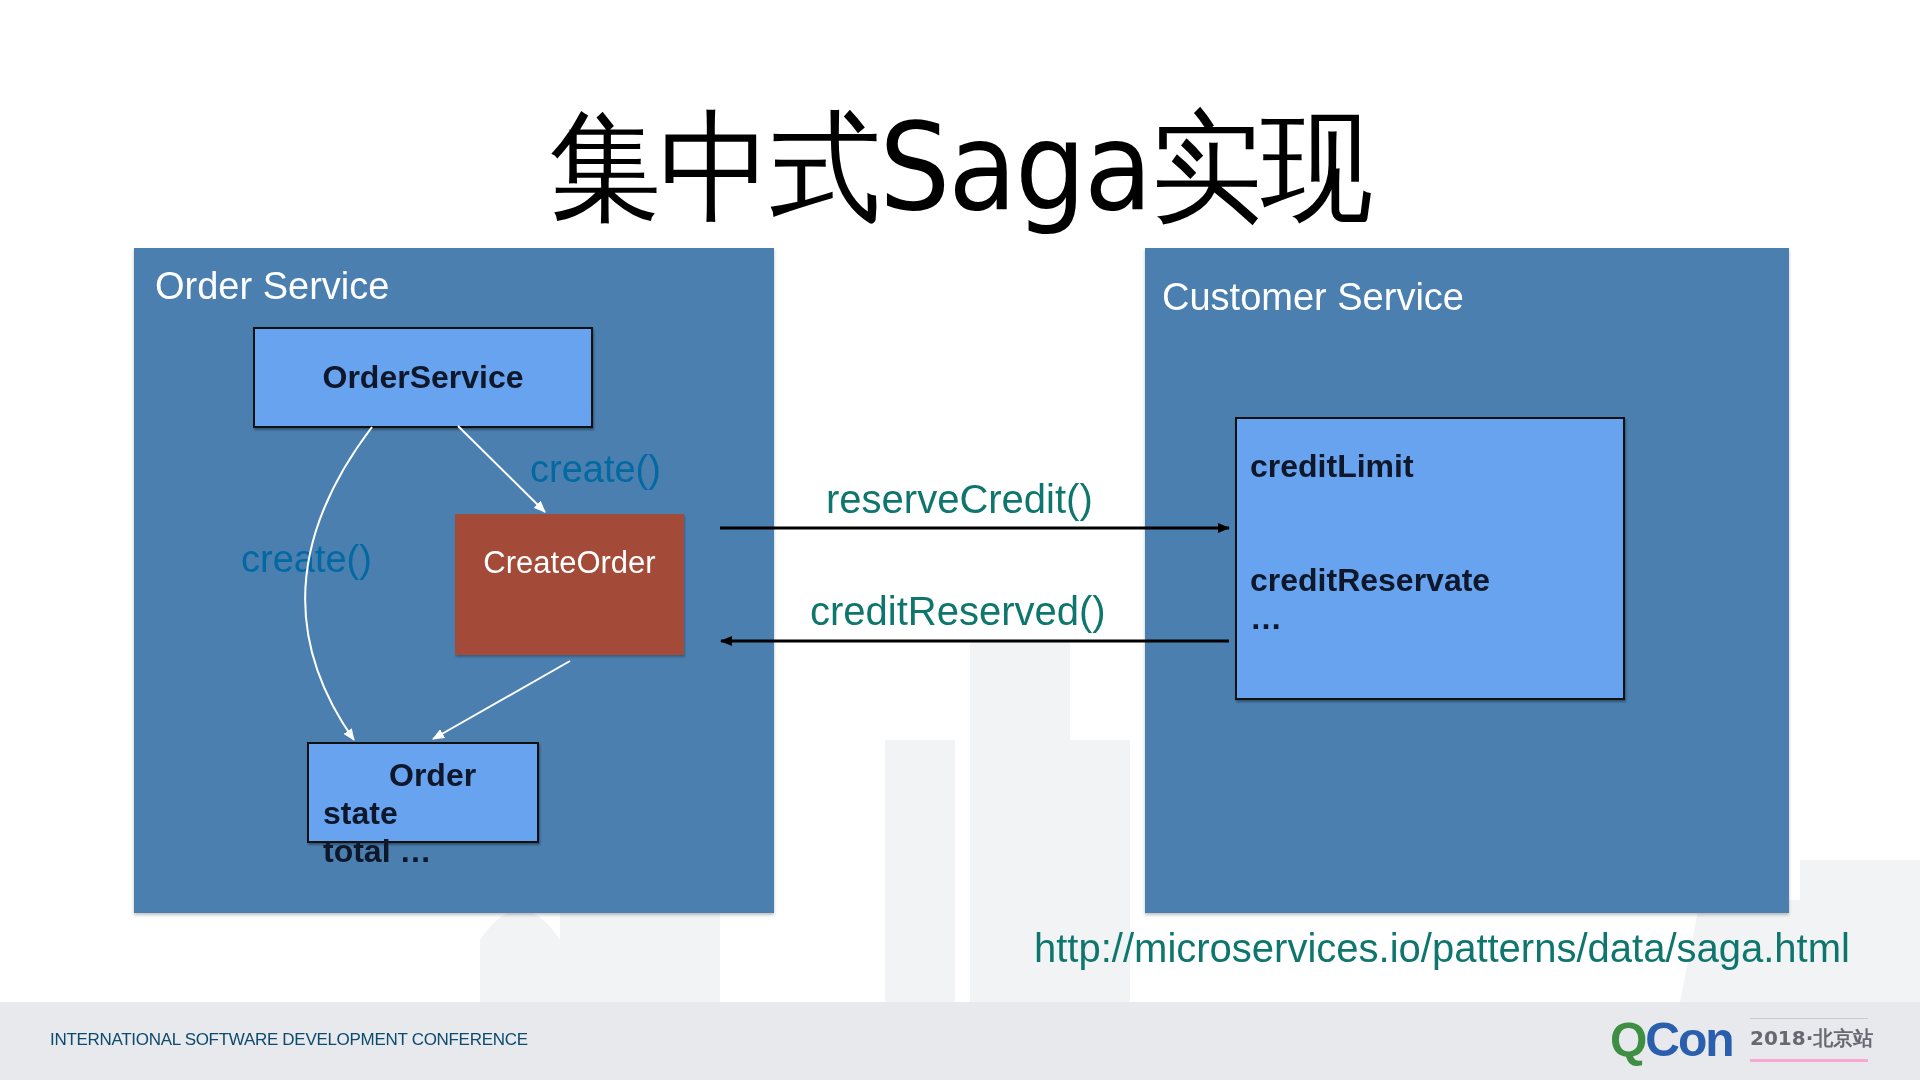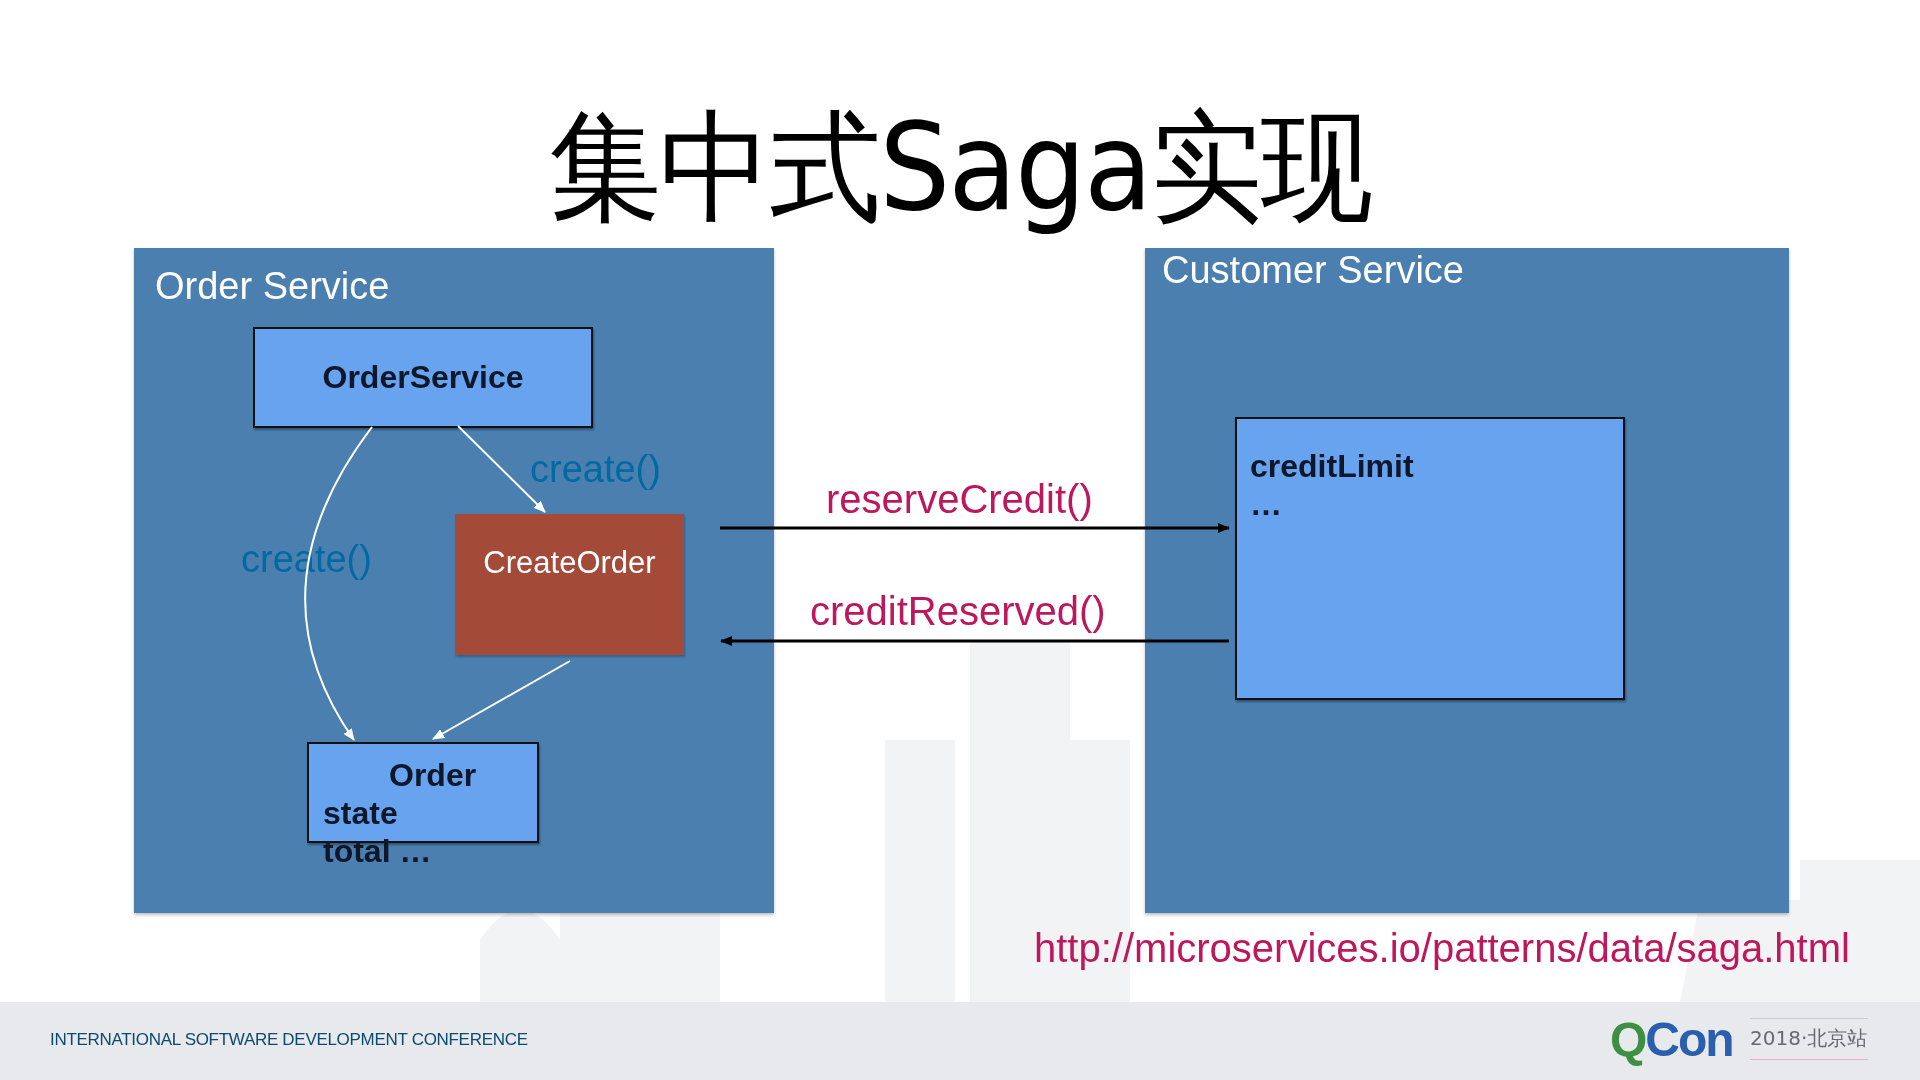--- a/index.html
+++ b/index.html
@@ -33,38 +33,39 @@
     box-shadow: 1px 2px 2px rgba(0,0,0,0.35);
     box-sizing: border-box;
     color: #0f172a; font-weight: bold;
     font-family: "Liberation Sans", sans-serif;
   }
   .saga {
     background: #a34a38; box-shadow: 1px 2px 2px rgba(0,0,0,0.25);
     color: #fff; text-align: center; font-size: 31px; line-height: 38px;
   }
   .lbl-white { color: #0369a1; font-size: 38px; line-height: 44px; }
-  .lbl-black { color: #be185d; font-size: 40px; line-height: 46px; }
+  .lbl-black { color: #0f766e; font-size: 40px; line-height: 46px; }
 
   #arrows { position: absolute; left: 0; top: 0; width: 1920px; height: 1080px; pointer-events: none; }
 
   .footer {
     left: 0; top: 1002px; width: 1920px; height: 78px; background: #e7e9ec;
   }
   .footer-text {
     left: 50px; top: 1030px; font-size: 17px; color: #0c4a6e; letter-spacing: -0.3px;
   }
   .qcon { left: 1610px; top: 1012px; font-size: 48px; font-weight: bold; letter-spacing: -2px; line-height: 56px; }
   .qcon .q { color: #3e8f43; }
   .qcon .c { color: #2a5fae; }
   .edition {
     left: 1750px; top: 1018px; height: 40px; width: 118px;
-    border-top: 1px solid #c9ccd0; border-bottom: 1px solid #f9a8d4;
+    border-top: 1px solid #c9ccd0; border-bottom: 3px solid #f9a8d4;
     font-size: 20px; color: #666a70; line-height: 38px; white-space: nowrap;
     font-family: "DejaVu Sans", sans-serif;
+    font-weight: bold;
   }
 </style>
 </head>
 <body>
 
 <svg id="skyline" viewBox="0 0 1920 1080">
   <g fill="#f2f3f5">
     <rect x="970" y="640" width="100" height="362"></rect>
     <rect x="885" y="740" width="70" height="262"></rect>
     <rect x="1060" y="740" width="70" height="262"></rect>
@@ -93,24 +94,25 @@
 <div class="abs box" style="left:307px; top:742px; width:232px; height:101px; padding:12px 0 0 14px; font-size:32px; line-height:38px;">
   <div style="padding-left:66px;">Order</div>
   <div>state</div>
   <div>total …</div>
 </div>
 
 <div class="abs lbl-white" style="left:530px; top:447px;">create()</div>
 <div class="abs lbl-white" style="left:241px; top:537px;">create()</div>
 
 <div class="abs panel" style="left:1145px; top:248px; width:644px; height:665px;"></div>
-<div class="abs panel-label" style="left:1162px; top:248px;">Customer Service</div>
+<div class="abs panel-label" style="left:1162px; top:275px;">Customer Service</div>
 
 <div class="abs box" style="left:1235px; top:417px; width:390px; height:283px; font-size:32px; line-height:38px;">
   <div style="padding-left:13px; margin-top:28px;">creditLimit</div>
+  <div style="padding-left:13px; margin-top:76px;">creditReservate</div>
   <div style="padding-left:13px;">…</div>
 </div>
 
 <div class="abs lbl-black" style="left:826px; top:476px;">reserveCredit()</div>
 <div class="abs lbl-black" style="left:810px; top:588px;">creditReserved()</div>
 
 <svg id="arrows" viewBox="0 0 1920 1080">
   <defs>
     <marker id="ah-black" markerWidth="12" markerHeight="10" refX="11" refY="5" orient="auto" markerUnits="userSpaceOnUse">
       <path d="M0,0 L12,5 L0,10 Z" fill="#000"></path>

